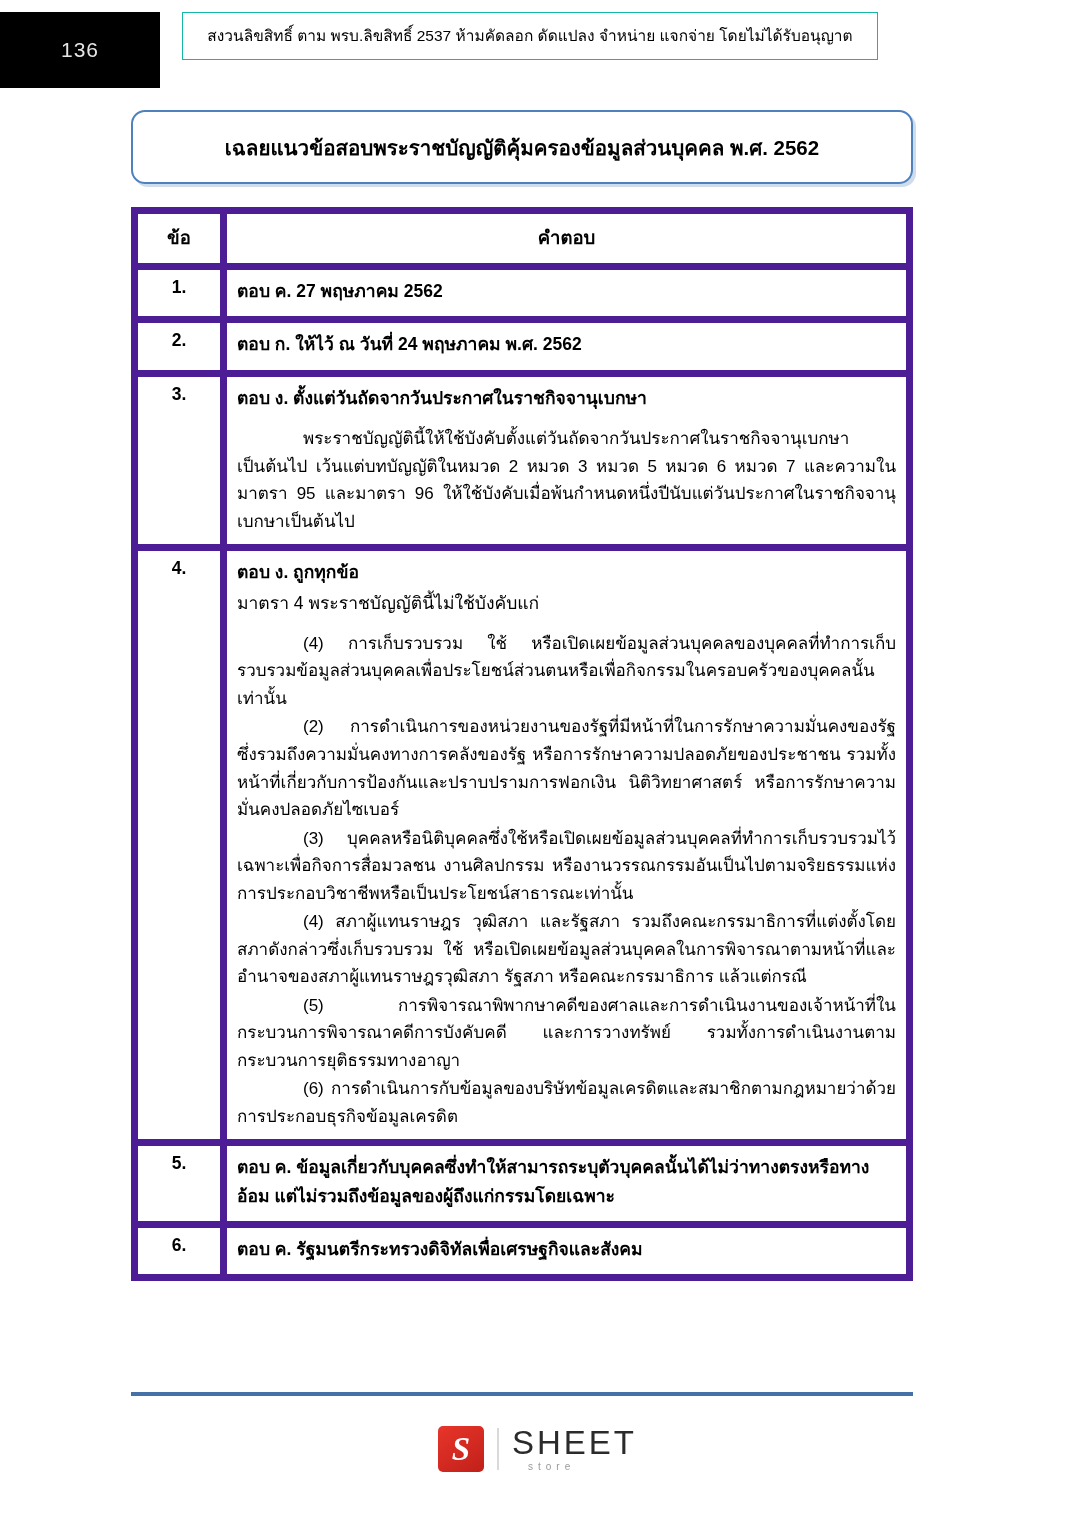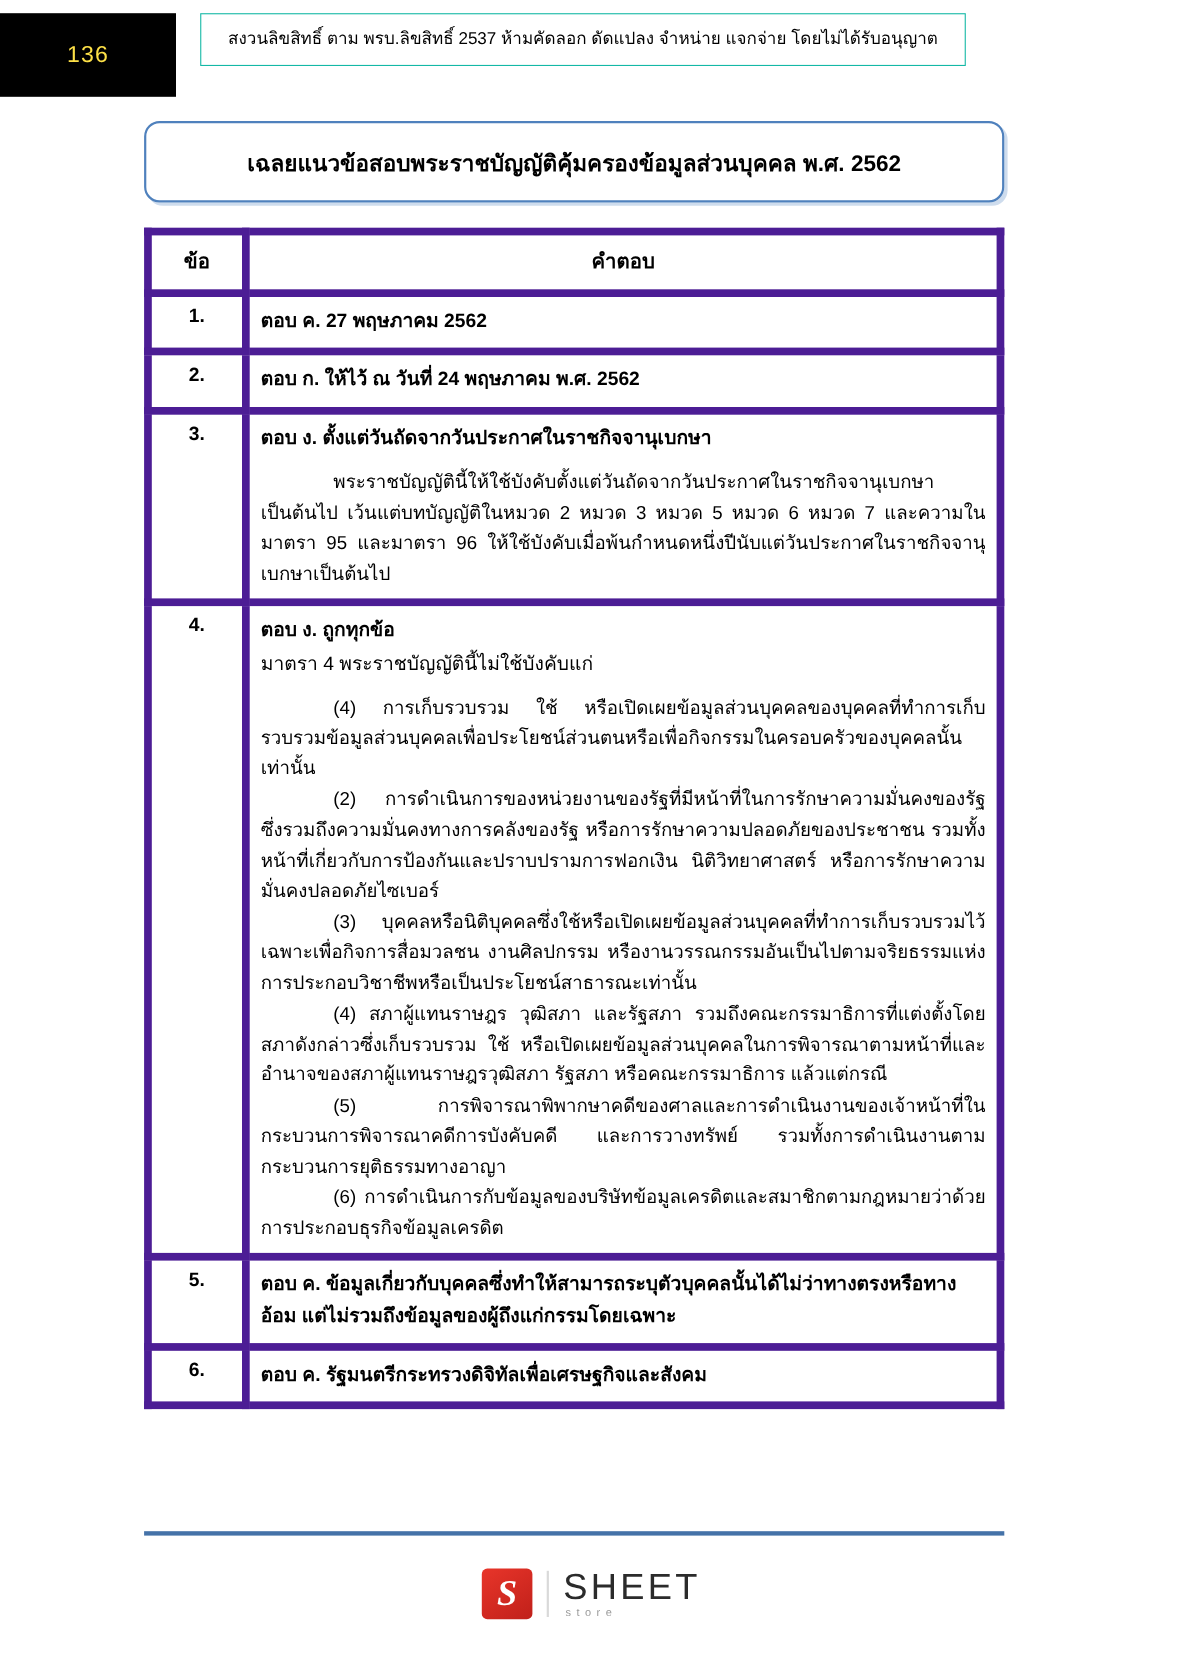--- a/index.html
+++ b/index.html
@@ -23,21 +23,21 @@
     width: 1075px;
     height: 100px;
   }
   .page-number-box {
     position: absolute;
     left: 0;
     top: 12px;
     width: 160px;
     height: 76px;
     background: #000000;
-    color: #fde047;
+    color: #e5e5e5;
     font-size: 21px;
     display: flex;
     align-items: center;
     justify-content: center;
     letter-spacing: 1px;
   }
   .copyright-box {
     position: absolute;
     left: 182px;
     top: 12px;
@@ -187,21 +187,21 @@
     letter-spacing: 3px;
     color: #2b2b2b;
     line-height: 1;
     font-weight: normal;
   }
   .logo-sub {
     font-size: 10px;
     letter-spacing: 5px;
     color: #9a9a9a;
     margin-top: 2px;
-    margin-left: 2px;
+    margin-left: 16px;
   }
 </style>
 </head>
 <body>
 
 <div class="page-header">
   <div class="page-number-box">136</div>
   <div class="copyright-box">
     <span>สงวนลิขสิทธิ์ ตาม พรบ.ลิขสิทธิ์ 2537 ห้ามคัดลอก ดัดแปลง จำหน่าย แจกจ่าย โดยไม่ได้รับอนุญาต</span>
   </div>

